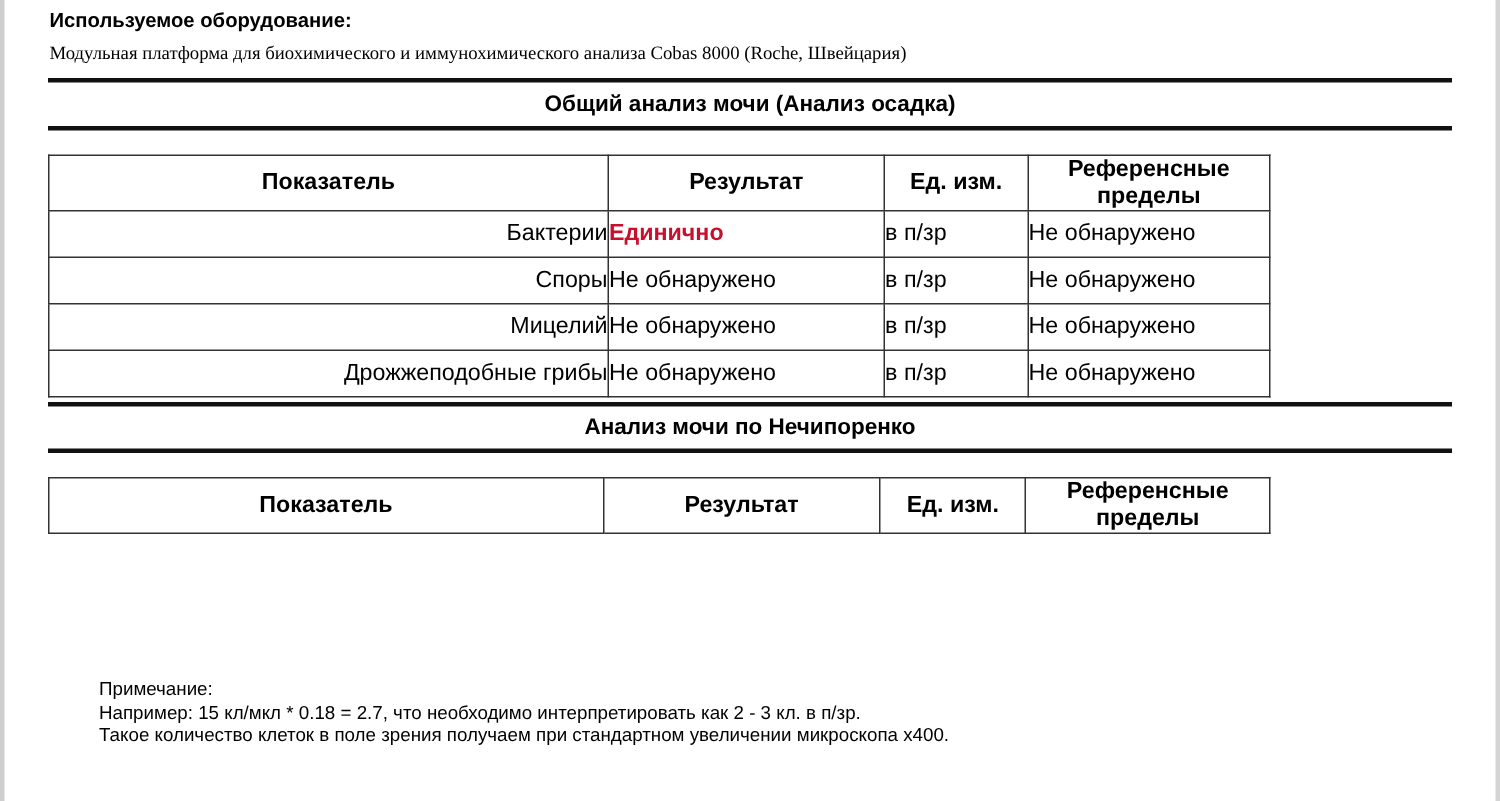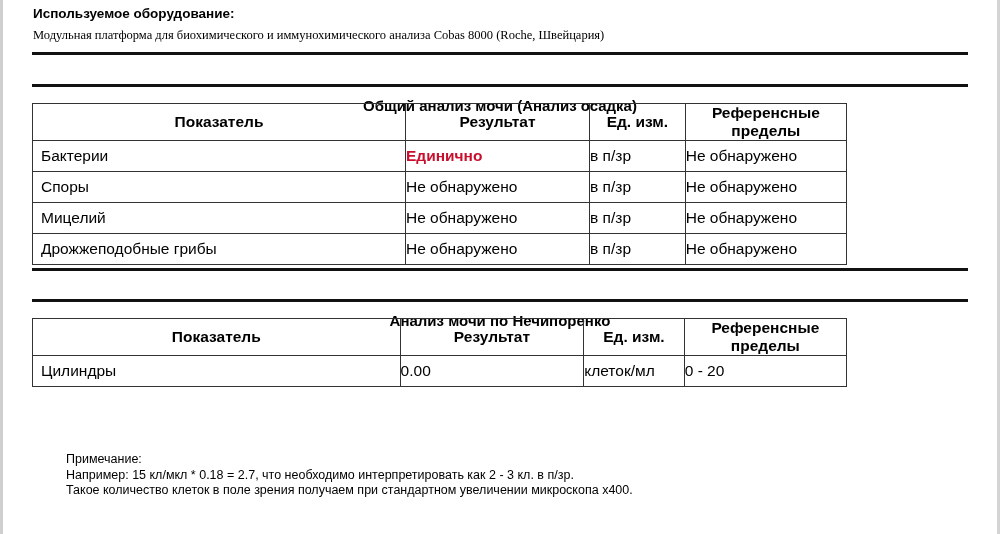--- a/index.html
+++ b/index.html
@@ -6,31 +6,31 @@
   body {
     width: 1000px; height: 534px; overflow: hidden; position: relative;
     background: #ffffff;
     font-family: "Liberation Sans", sans-serif; color: #000;
   }
   .edge-left { position: absolute; left: 0; top: 0; width: 3px; height: 534px; background: #cfcfcf; }
   .edge-right { position: absolute; left: 997px; top: 0; width: 3px; height: 534px; background: #d4d4d4; }
   .equip-title { position: absolute; left: 33px; top: 6px; font-size: 13.5px; font-weight: bold; }
   .equip-text { position: absolute; left: 33px; top: 28px; font-family: "Liberation Serif", serif; font-size: 12.5px; }
   .rule { position: absolute; left: 32px; width: 936px; height: 3px; background: #111; }
-  .section-title { position: absolute; left: 32px; width: 936px; text-align: center; font-size: 15px; font-weight: bold; margin-top: 36px; }
+  .section-title { position: absolute; left: 32px; width: 936px; text-align: center; font-size: 15px; font-weight: bold; }
   table.results {
     position: absolute; left: 32px; width: 815px;
     border-collapse: collapse;
     font-family: Liberation Sans, sans-serif; font-size: 15.5px;
   }
   table.results th, table.results td {
     border: 1.5px solid #333; height: 30px; padding: 0; vertical-align: middle;
   }
   table.results th { font-weight: bold; text-align: center; font-size: 15.5px; }
-  table.results td.name { text-align: left; padding-left: 8px; }
+  table.results td.name { text-align: right; padding-left: 8px; }
   table.results td.c { }
   .flag { color: #c8102e; font-weight: bold; }
   .col1 { width: 438px; } .col2 { width: 210px; } .col3 { width: 112px; } .col4 { width: 175px; }
   .note { position: absolute; left: 22px; top: 452px; font-size: 12.5px; line-height: 15.5px; margin-left: 44px; }
 </style>
 </head>
 <body>
 
 <div class="edge-left"></div>
 <div class="edge-right"></div>
@@ -86,26 +86,20 @@
 <table class="results" style="top:318px;">
   <thead>
     <tr>
       <th class="col1">Показатель</th>
       <th class="col2">Результат</th>
       <th class="col3">Ед. изм.</th>
       <th class="col4">Референсные пределы</th>
     </tr>
   </thead>
   <tbody>
-    <tr>
-      <td class="name">Цилиндры</td>
-      <td class="c">0.00</td>
-      <td class="c">клеток/мл</td>
-      <td class="c">0 - 20</td>
-    </tr>
   </tbody>
 </table>
 
 <div class="note">
   <div>Примечание:</div>
   <div>Например: 15 кл/мкл * 0.18 = 2.7, что необходимо интерпретировать как 2 - 3 кл. в п/зр.</div>
   <div>Такое количество клеток в поле зрения получаем при стандартном увеличении микроскопа x400.</div>
 </div>
 
 </body></html>

